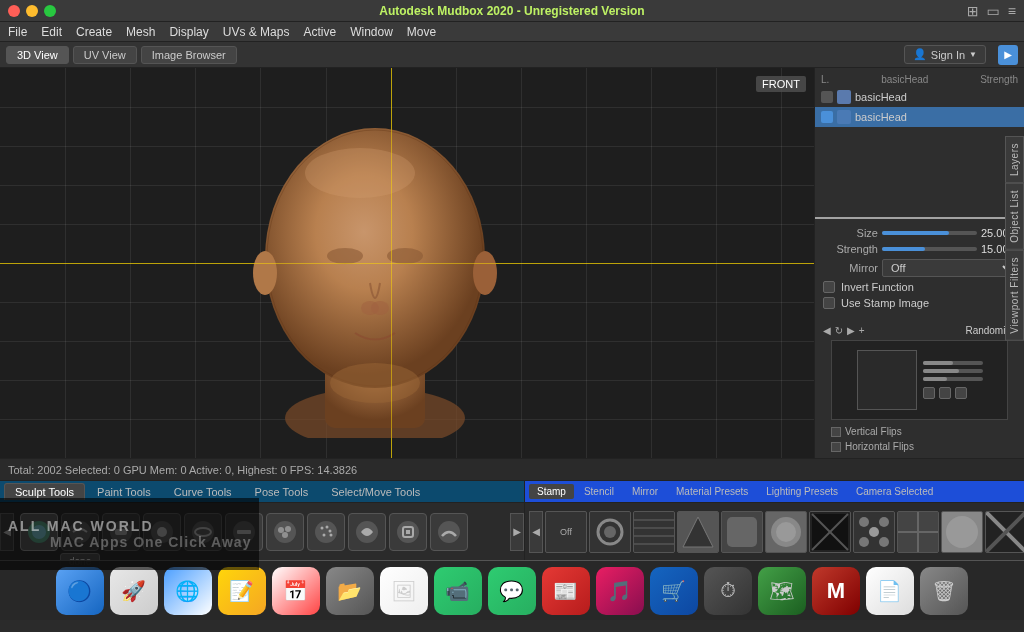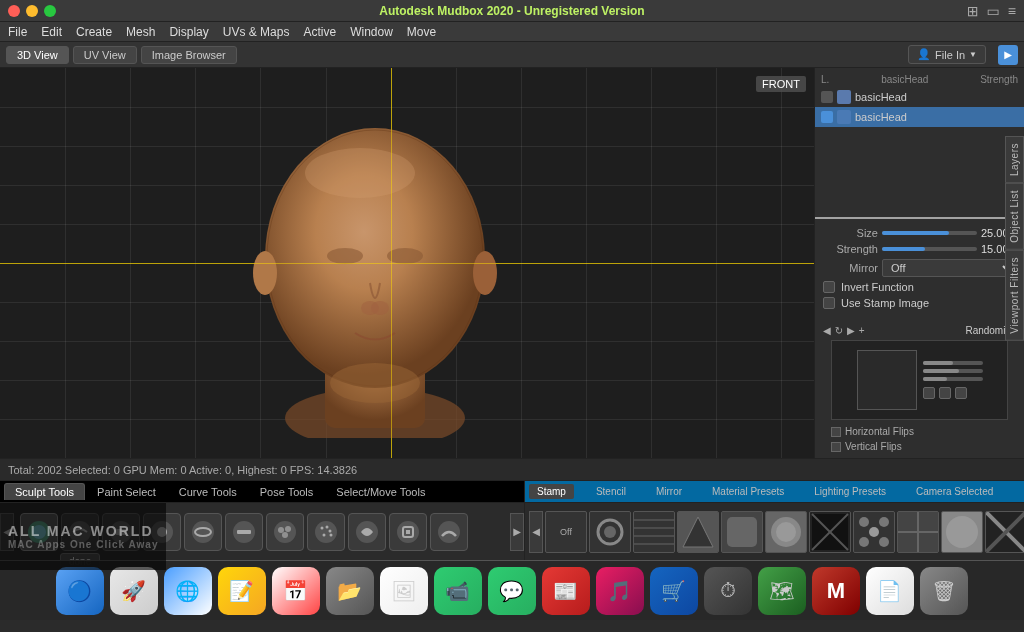--- a/index.html
+++ b/index.html
@@ -318,21 +318,21 @@
     
     #bottom-section {
       height: 80px;
       background: #2b2b2b;
       border-top: 1px solid #222;
       display: flex;
       flex-direction: column;
     }
     #bottom-tabs {
       height: 22px;
-      background: #000000;
+      background: #0c4a6e;
       display: flex;
       align-items: center;
       gap: 1px;
       padding: 0 4px;
       border-bottom: 1px solid #222;
     }
     .bottom-tab {
       padding: 2px 10px;
       font-size: 11px;
       color: #bbb;
@@ -382,24 +382,24 @@
     
     #stamp-strip {
       width: 500px;
       background: #2a2a2a;
       border-left: 1px solid #222;
       display: flex;
       flex-direction: column;
     }
     #stamp-strip-tabs {
       height: 22px;
-      background: #0369a1;
-      display: flex;
-      align-items: center;
-      gap: 14px;
+      background: #1d4ed8;
+      display: flex;
+      align-items: center;
+      gap: 2px;
       padding: 0 4px;
       border-bottom: 1px solid #222;
     }
     .stamp-tab {
       padding: 2px 8px;
       font-size: 10px;
       color: #bbb;
       cursor: pointer;
     }
     .stamp-tab.active {
@@ -467,23 +467,24 @@
       left: 0;
       padding: 20px 8px;
       background: rgba(0,0,0,0.6);
       color: rgba(255,255,255,0.5);
       font-size: 14px;
       font-weight: bold;
       letter-spacing: 2px;
       z-index: 10;
     }
     #watermark-sub {
-      font-size: 10px;
+      font-size: 14px;
       letter-spacing: 1px;
       color: rgba(255,255,255,0.3);
+      margin-left: 42px;
     }
 
     
     .scroll-arrow {
       width: 14px;
       height: 38px;
       background: #3a3a3a;
       border: 1px solid #555;
       display: flex;
       align-items: center;
@@ -566,21 +567,21 @@
   <span>Window</span>
   <span>Move</span>
 </div>
 
 <div id="toolbar">
   <button class="tab-btn active">3D View</button>
   <button class="tab-btn">UV View</button>
   <button class="tab-btn">Image Browser</button>
   <div id="signin-btn">
     <span>👤</span>
-    <span>File In</span>
+    <span>Sign In</span>
     <span style="font-size:8px;">▼</span>
   </div>
   <div style="margin-left:8px; width:20px; height:20px; background:#4a90d9; border-radius:3px; display:flex;align-items:center;justify-content:center;">
     <span style="color:#fff; font-size:10px;">▶</span>
   </div>
 </div>
 
 <div style="display:flex; height:390px; position:relative;">
 
   <div id="viewport">
@@ -734,25 +735,25 @@
             </div>
           <div style="display:flex; align-items:center; gap:4px; margin-top:2px;">
             <div style="width:12px;height:12px;background:#444;border:1px solid #666;border-radius:2px;"></div>
             <div style="width:12px;height:12px;background:#444;border:1px solid #666;border-radius:2px;"></div>
             <div style="width:12px;height:12px;background:#444;border:1px solid #666;border-radius:2px;"></div>
           </div>
         </div>
       </div>
       <div class="flip-row">
         <div class="flip-checkbox"></div>
-        <span>Horizontal Flips</span>
+        <span>Vertical Flips</span>
       </div>
       <div class="flip-row">
         <div class="flip-checkbox"></div>
-        <span>Vertical Flips</span>
+        <span>Horizontal Flips</span>
       </div>
     </div>
   </div>
 
   <div id="vertical-tabs-right">
     <div class="vertical-tab">Layers</div>
     <div class="vertical-tab">Object List</div>
     <div class="vertical-tab">Viewport Filters</div>
   </div>
 </div>
@@ -760,21 +761,21 @@
 <div id="statusbar">
   <span>Total: 2002  Selected: 0  GPU Mem: 0  Active: 0, Highest: 0  FPS: 14.3826</span>
 </div>
 
 <div id="bottom-section">
   <div style="display:flex; height:100%;">
 
     <div style="display:flex; flex-direction:column; flex:1;">
       <div id="bottom-tabs">
         <div class="bottom-tab active">Sculpt Tools</div>
-        <div class="bottom-tab">Paint Select</div>
+        <div class="bottom-tab">Paint Tools</div>
         <div class="bottom-tab">Curve Tools</div>
         <div class="bottom-tab">Pose Tools</div>
         <div class="bottom-tab">Select/Move Tools</div>
       </div>
       <div id="tools-row">
         <div class="scroll-arrow">◀</div>
         <div id="sculpt-tools-panel">
 
           <div class="tool-btn active">
             <svg width="28" height="28" viewBox="0 0 28 28">

